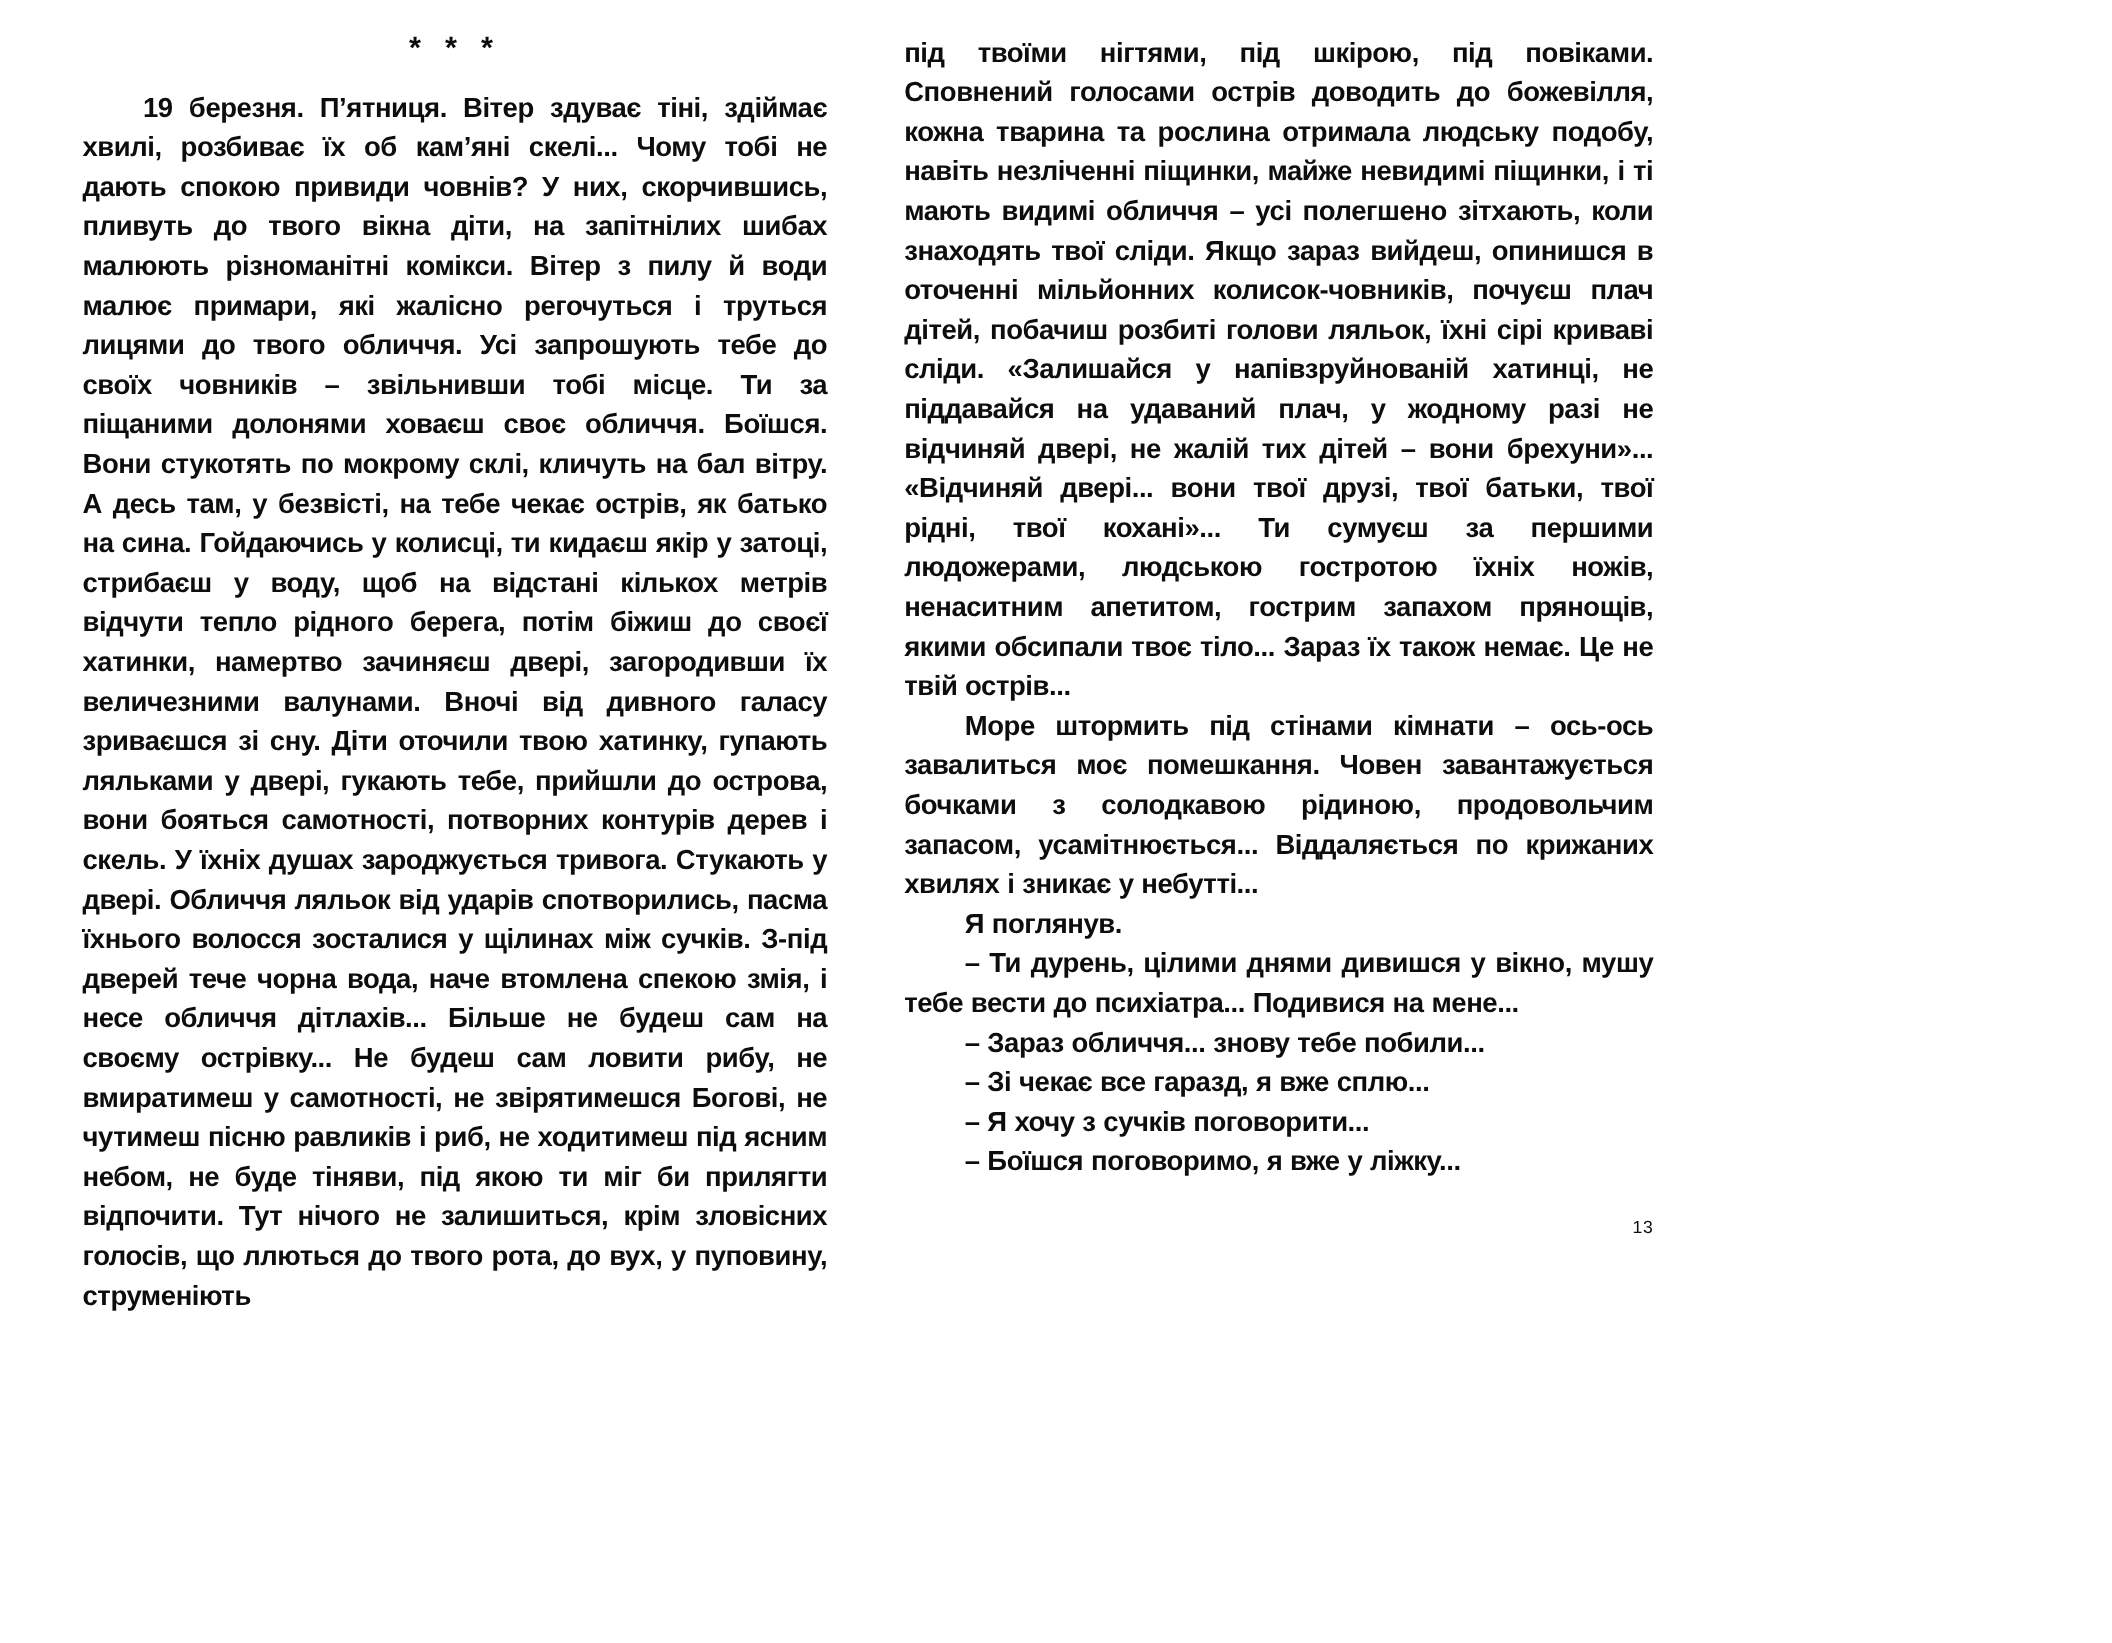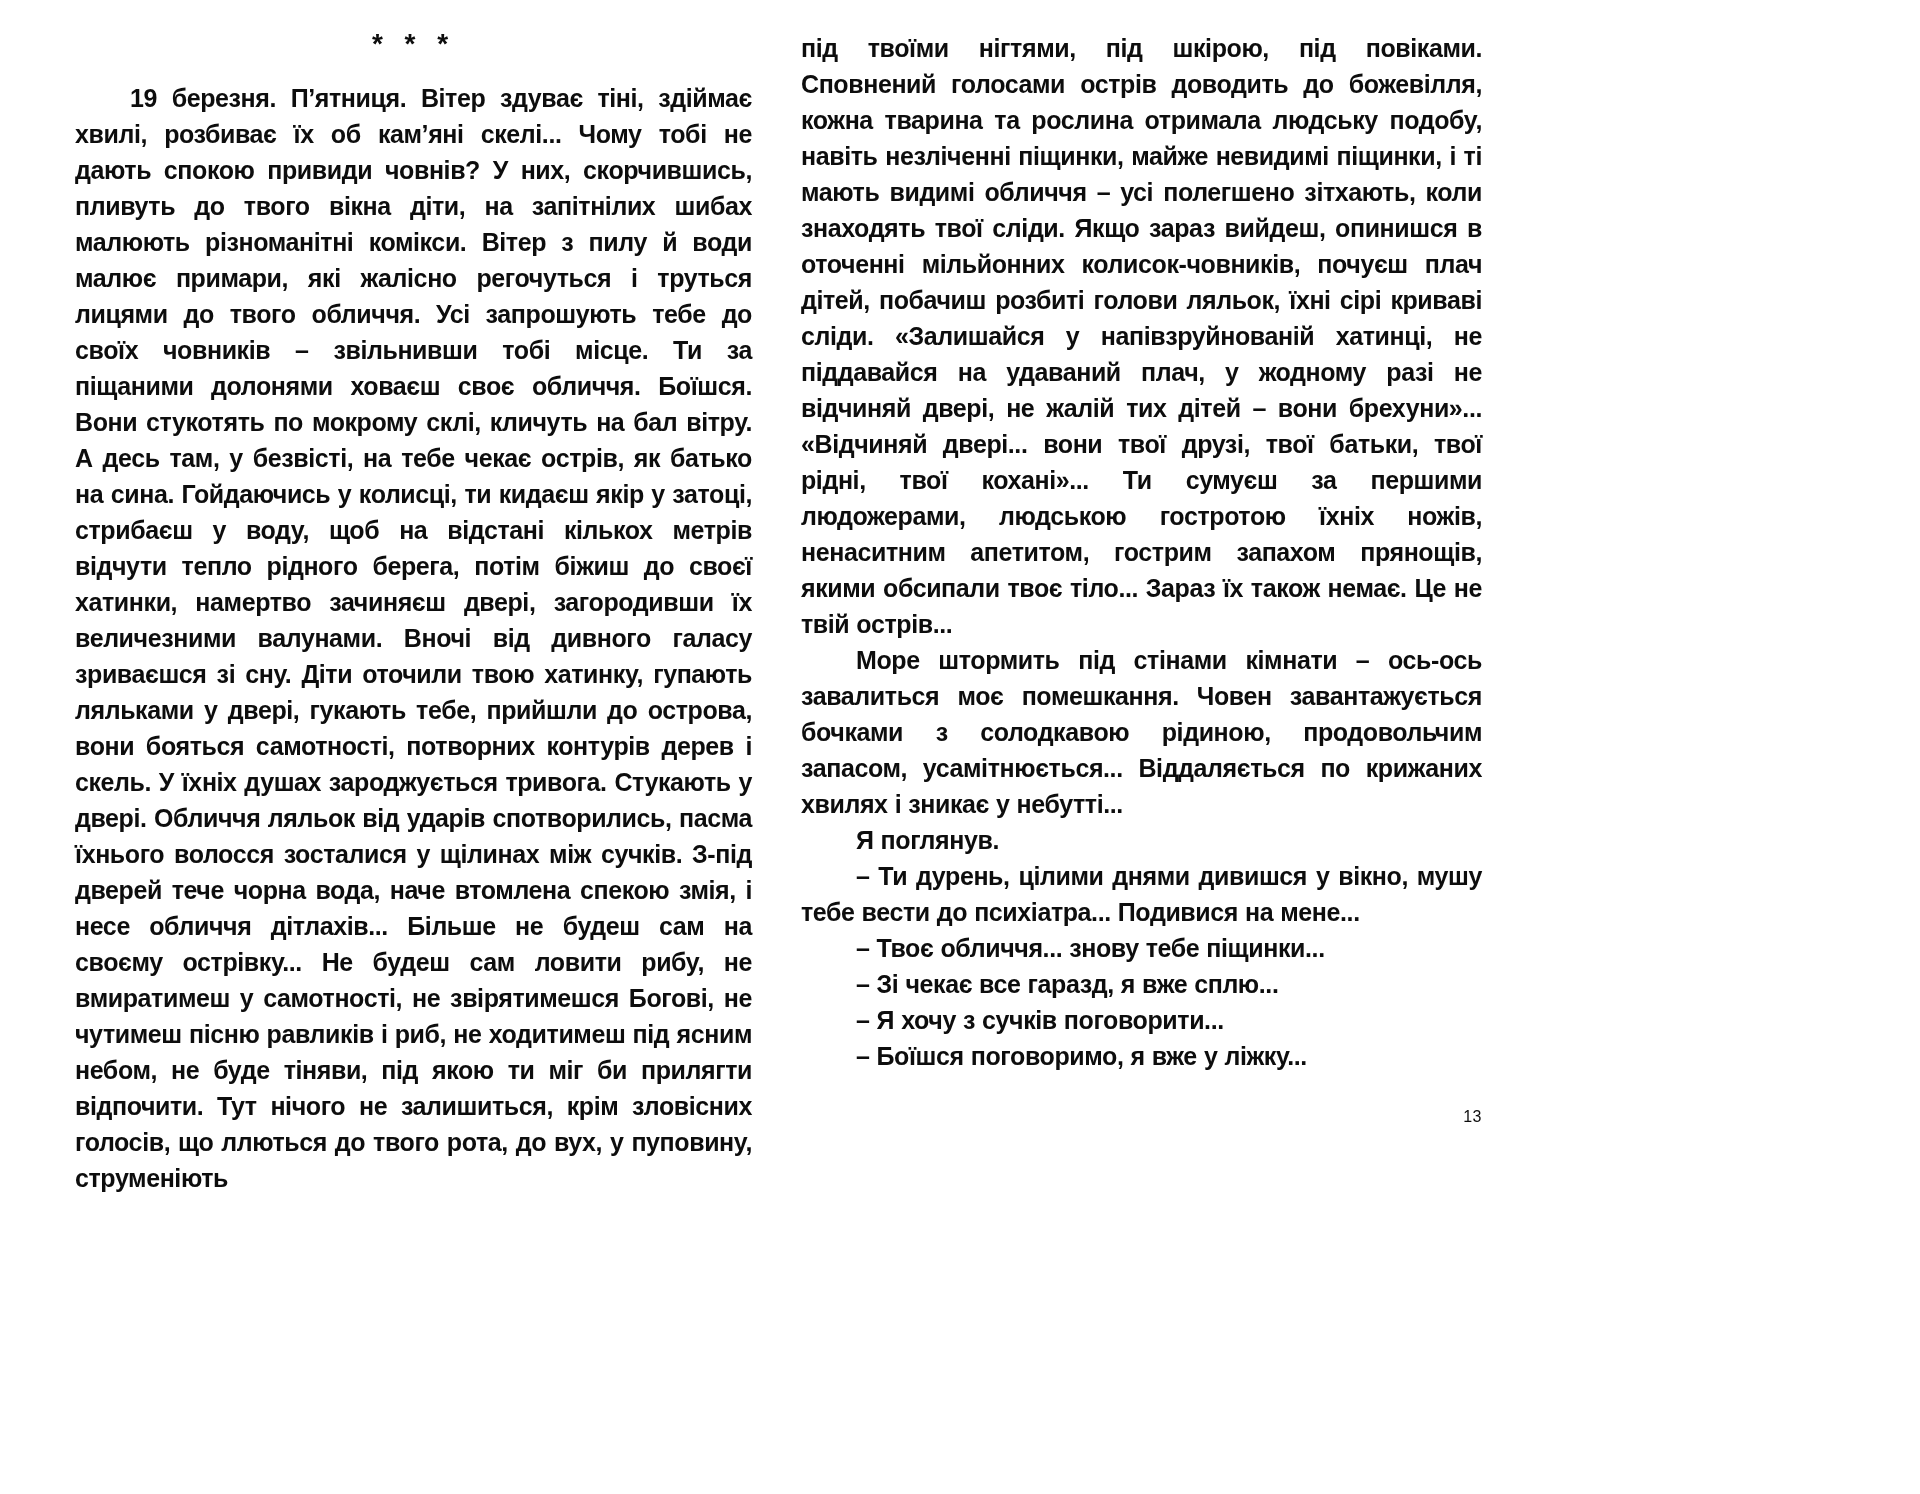--- a/index.html
+++ b/index.html
@@ -24,21 +24,21 @@
     position: relative;
     box-sizing: border-box;
     padding-top: 30px;
     height: 1494px;
   }
   .page-left {
     margin-left: 75px;
     width: 677px;
   }
   .page-right {
-    margin-left: 49px;
+    margin-left: 70px;
     width: 681px;
   }
   .section-marker {
     text-align: center;
     font-size: 28px;
     font-weight: 700;
     letter-spacing: 7px;
     line-height: 28px;
     margin-bottom: 22px;
   }
@@ -70,20 +70,20 @@
   <div class="page page-left">
     <div class="section-marker">* * *</div>
     <p class="para indent">19 березня. П’ятниця. Вітер здуває тіні, здіймає хвилі, розбиває їх об кам’яні скелі... Чому тобі не дають спокою привиди човнів? У них, скорчившись, пливуть до твого вікна діти, на запітнілих шибах малюють різноманітні комікси. Вітер з пилу й води малює примари, які жалісно регочуться і труться лицями до твого обличчя. Усі запрошують тебе до своїх човників – звільнивши тобі місце. Ти за піщаними долонями ховаєш своє обличчя. Боїшся. Вони стукотять по мокрому склі, кличуть на бал вітру. А десь там, у безвісті, на тебе чекає острів, як батько на сина. Гойдаючись у колисці, ти кидаєш якір у затоці, стрибаєш у воду, щоб на відстані кількох метрів відчути тепло рідного берега, потім біжиш до своєї хатинки, намертво зачиняєш двері, загородивши їх величезними валунами. Вночі від дивного галасу зриваєшся зі сну. Діти оточили твою хатинку, гупають ляльками у двері, гукають тебе, прийшли до острова, вони бояться самотності, потворних контурів дерев і скель. У їхніх душах зароджується тривога. Стукають у двері. Обличчя ляльок від ударів спотворились, пасма їхнього волосся зосталися у щілинах між сучків. З-під дверей тече чорна вода, наче втомлена спекою змія, і несе обличчя дітлахів... Більше не будеш сам на своєму острівку... Не будеш сам ловити рибу, не вмиратимеш у самотності, не звірятимешся Богові, не чутимеш пісню равликів і риб, не ходитимеш під ясним небом, не буде тіняви, під якою ти міг би прилягти відпочити. Тут нічого не залишиться, крім зловісних голосів, що ллються до твого рота, до вух, у пуповину, струменіють</p>
   </div>
 
   <div class="page page-right">
     <p class="para">під твоїми нігтями, під шкірою, під повіками. Сповнений голосами острів доводить до божевілля, кожна тварина та рослина отримала людську подобу, навіть незліченні піщинки, майже невидимі піщинки, і ті мають видимі обличчя – усі полегшено зітхають, коли знаходять твої сліди. Якщо зараз вийдеш, опинишся в оточенні мільйонних колисок-човників, почуєш плач дітей, побачиш розбиті голови ляльок, їхні сірі криваві сліди. «Залишайся у напівзруйнованій хатинці, не піддавайся на удаваний плач, у жодному разі не відчиняй двері, не жалій тих дітей – вони брехуни»... «Відчиняй двері... вони твої друзі, твої батьки, твої рідні, твої кохані»... Ти сумуєш за першими людожерами, людською гостротою їхніх ножів, ненаситним апетитом, гострим запахом прянощів, якими обсипали твоє тіло... Зараз їх також немає. Це не твій острів...</p>
     <p class="para indent">Море штормить під стінами кімнати – ось-ось завалиться моє помешкання. Човен завантажується бочками з солодкавою рідиною, продовольчим запасом, усамітнюється... Віддаляється по крижаних хвилях і зникає у небутті...</p>
     <p class="para indent">Я поглянув.</p>
     <p class="para indent">– Ти дурень, цілими днями дивишся у вікно, мушу тебе вести до психіатра... Подивися на мене...</p>
-    <p class="para indent">– Твоє обличчя... знову тебе піщинки...</p>
+    <p class="para indent">– Зараз обличчя... знову тебе побили...</p>
     <p class="para indent">– Зі чекає все гаразд, я вже сплю...</p>
     <p class="para indent">– Я хочу з сучків поговорити...</p>
     <p class="para indent">– Боїшся поговоримо, я вже у ліжку...</p>
     <div class="page-number">13</div>
   </div>
 
 </div>
 
 </body></html>

